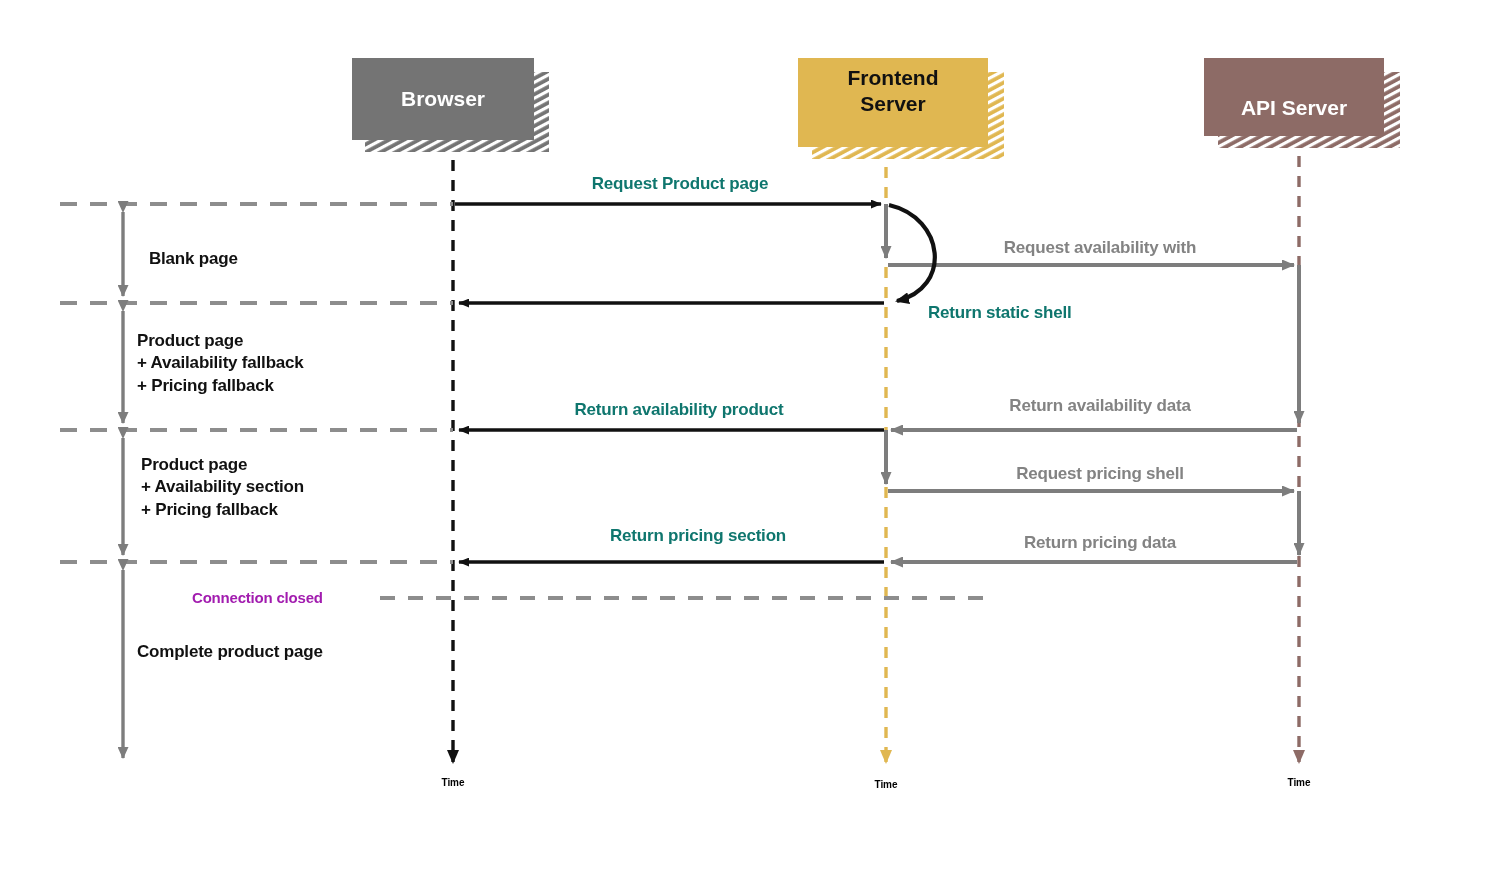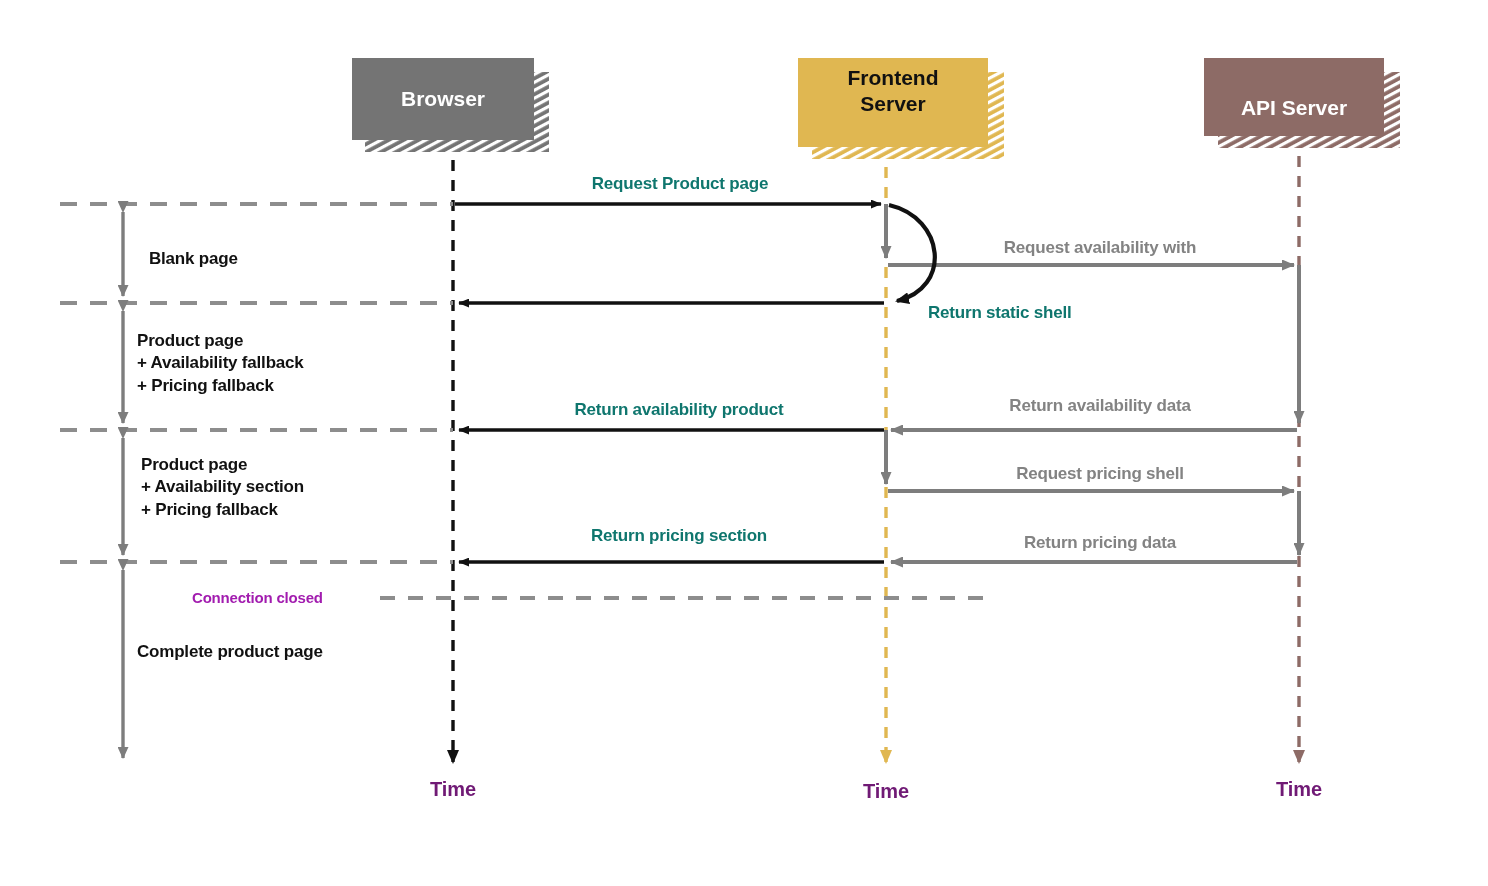--- a/index.html
+++ b/index.html
@@ -47,22 +47,22 @@
     color: #111111;
     font-size: 17px;
     letter-spacing: -0.2px;
   }
   .conn-closed {
     color: #a21caf;
     font-size: 15px;
     letter-spacing: -0.2px;
   }
   .time-lbl {
-    color: #701a75;
-    font-size: 20px;
+    color: #000000;
+    font-size: 10px;
     letter-spacing: -0.1px;
   }
   .actor-title {
     position: absolute;
     font-family: "Liberation Sans", sans-serif;
     font-weight: bold;
     font-size: 21px;
     text-align: center;
     line-height: 1.22;
     white-space: pre;
@@ -225,21 +225,21 @@
 
 
   <div class="lbl msg-gray ctr" style="left:1100px; top:387px;margin-top:8px;">Return availability data</div>
 
   <div class="lbl msg-dark ctr" style="left:679px; top:399px;">Return availability product</div>
 
   <div class="lbl msg-gray ctr" style="left:1100px; top:463px;">Request pricing shell</div>
 
   <div class="lbl msg-gray ctr" style="left:1100px; top:532px;">Return pricing data</div>
 
-  <div class="lbl msg-dark ctr" style="left:679px; top:525px;">Return pricing section</div>
+  <div class="lbl msg-dark ctr" style="left:698px; top:525px;">Return pricing section</div>
 
   <div class="lbl conn-closed" style="left:192px; top:588px;">Connection closed</div>
 
   <div class="lbl phase-label" style="left:137px; top:248px;margin-left:12px;">Blank page</div>
 
   <div class="lbl phase-label" style="left:137px; top:330px;">Product page
 + Availability fallback
 + Pricing fallback</div>
 
   <div class="lbl phase-label" style="left:141px; top:454px;">Product page

